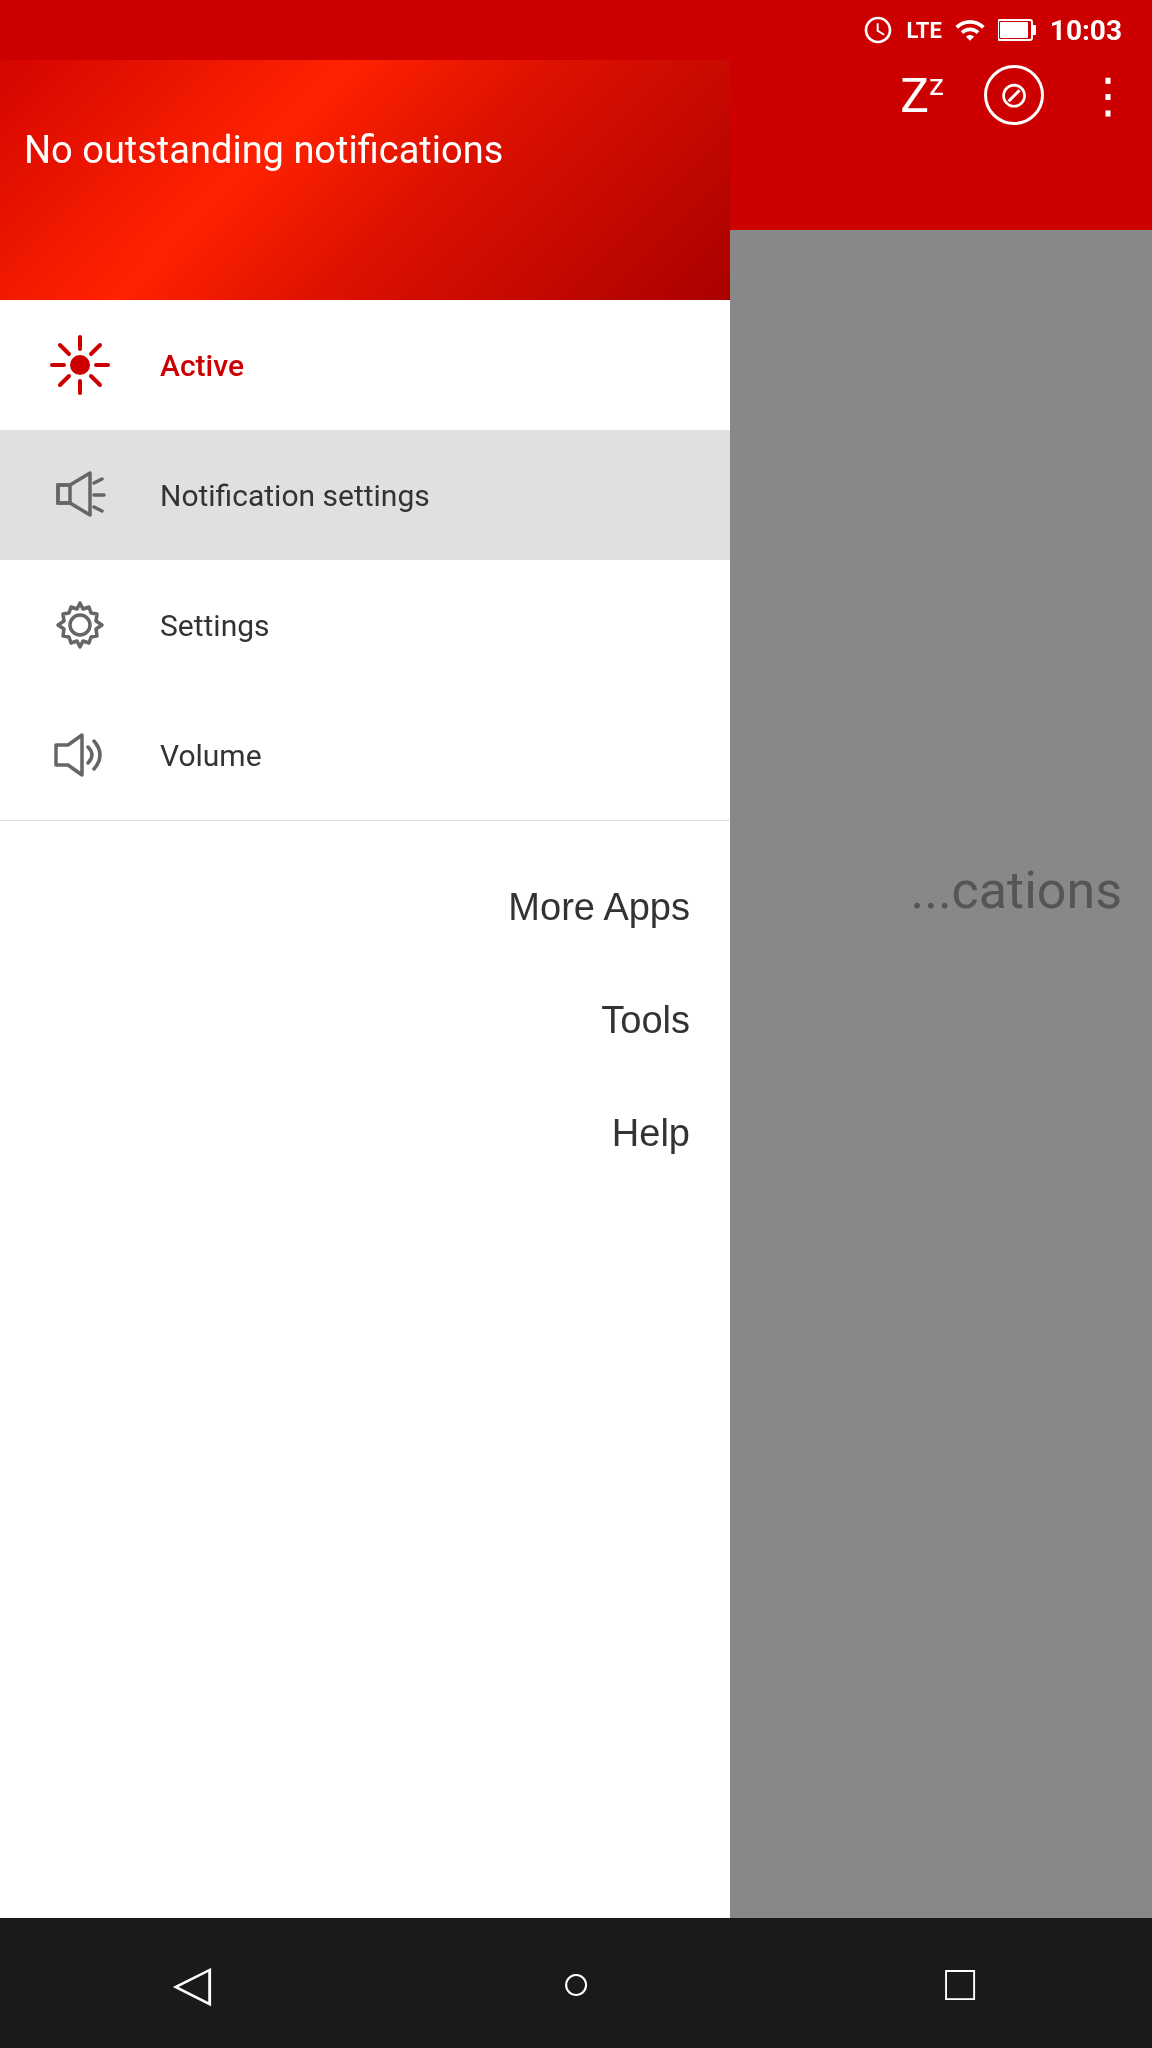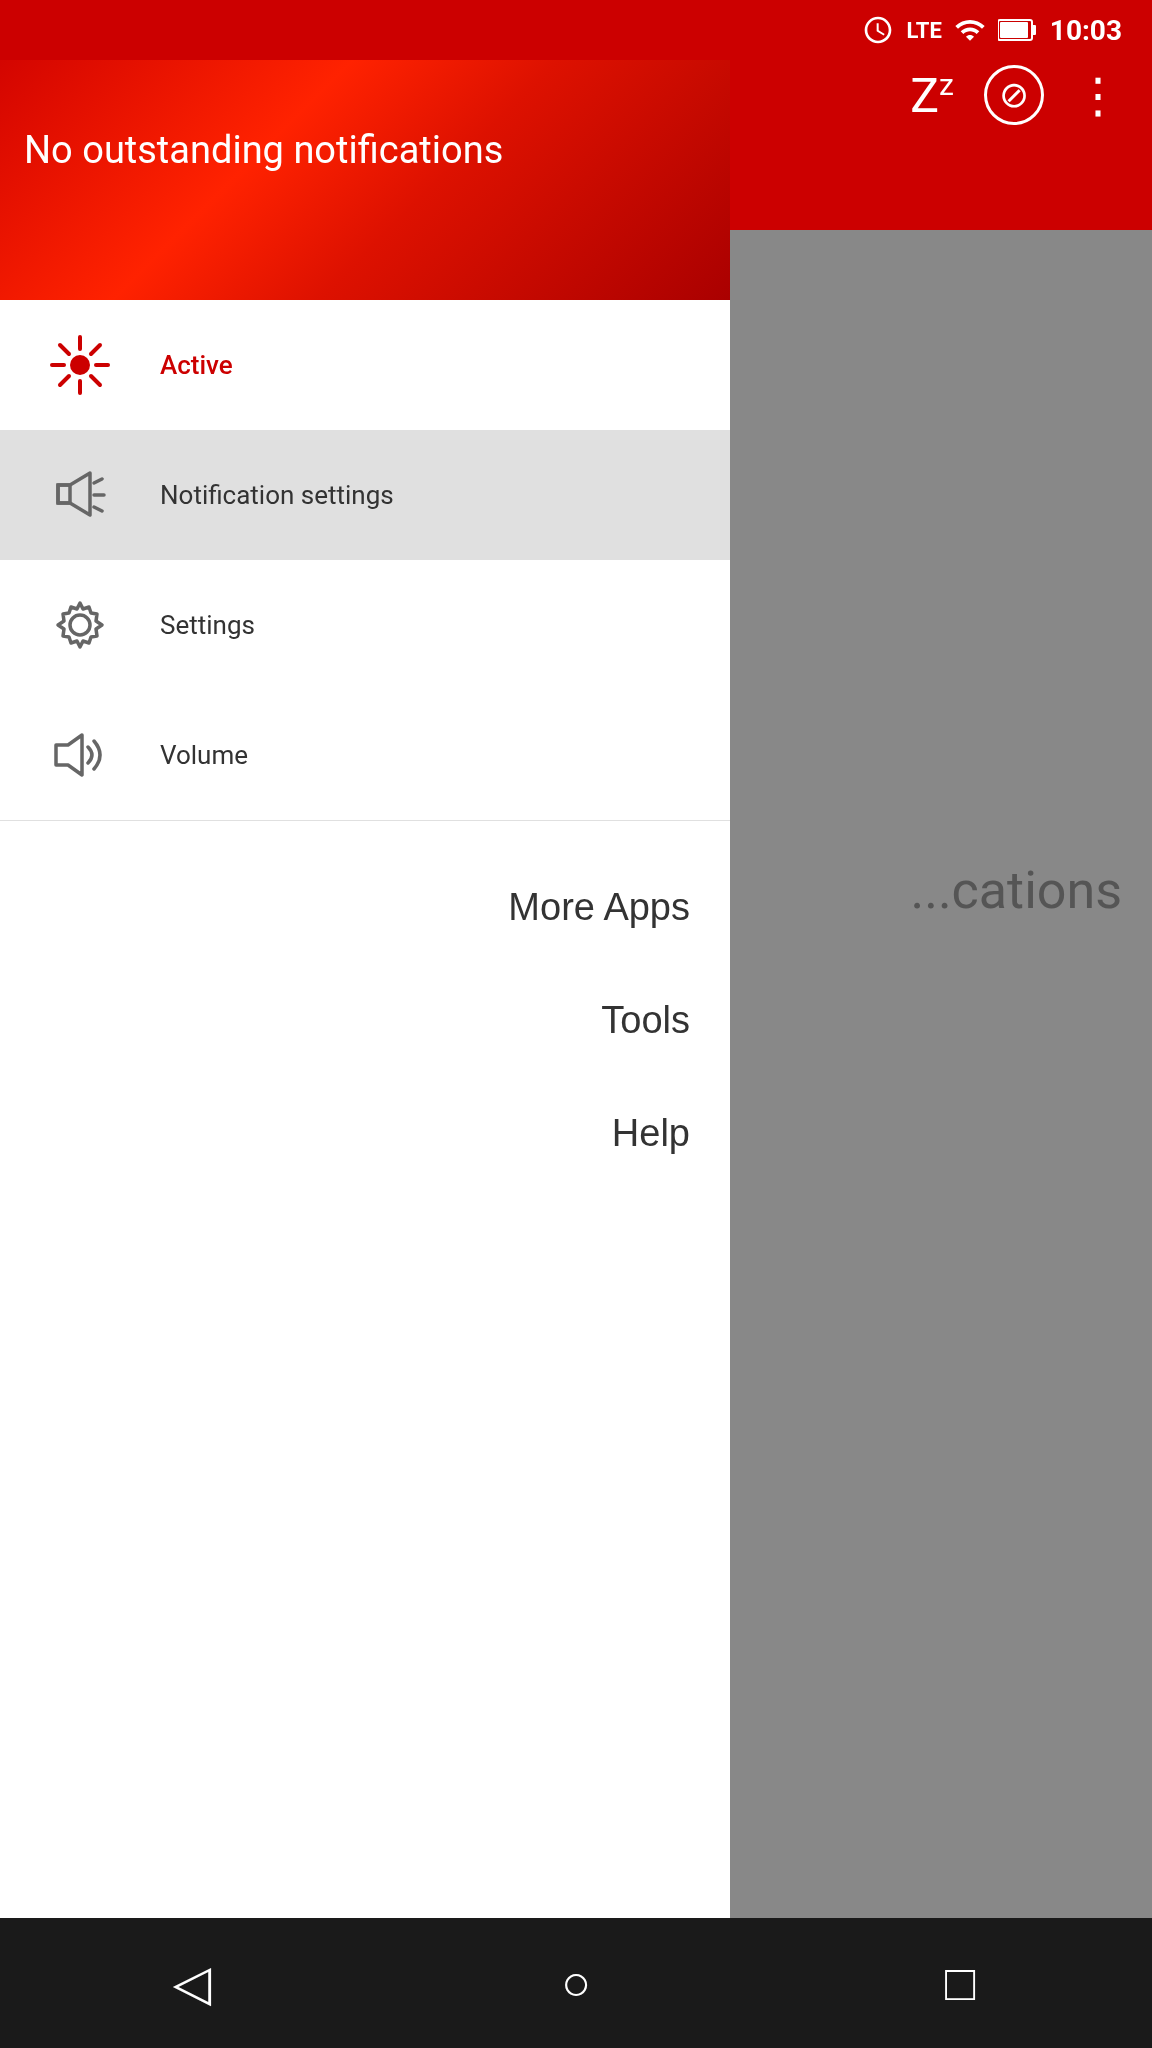--- a/index.html
+++ b/index.html
@@ -66,23 +66,23 @@
       left: 0;
       width: 100%;
       height: 230px;
       background: #cc0000;
     }
 
     
     .right-panel-icons {
       position: absolute;
       top: 65px;
-      right: 30px;
-      display: flex;
-      gap: 30px;
+      right: 20px;
+      display: flex;
+      gap: 40px;
       align-items: center;
     }
 
     .panel-icon {
       color: white;
       font-size: 48px;
     }
 
     
     .right-panel-text {
@@ -151,21 +151,21 @@
       width: 80px;
       height: 80px;
       display: flex;
       align-items: center;
       justify-content: center;
       margin-right: 40px;
       flex-shrink: 0;
     }
 
     .menu-label {
-      font-size: 26px;
+      font-size: 30px;
       color: #333;
     }
 
     .menu-label.red {
       color: #cc0000;
       font-weight: 500;
     }
 
     .divider {
       height: 1px;

